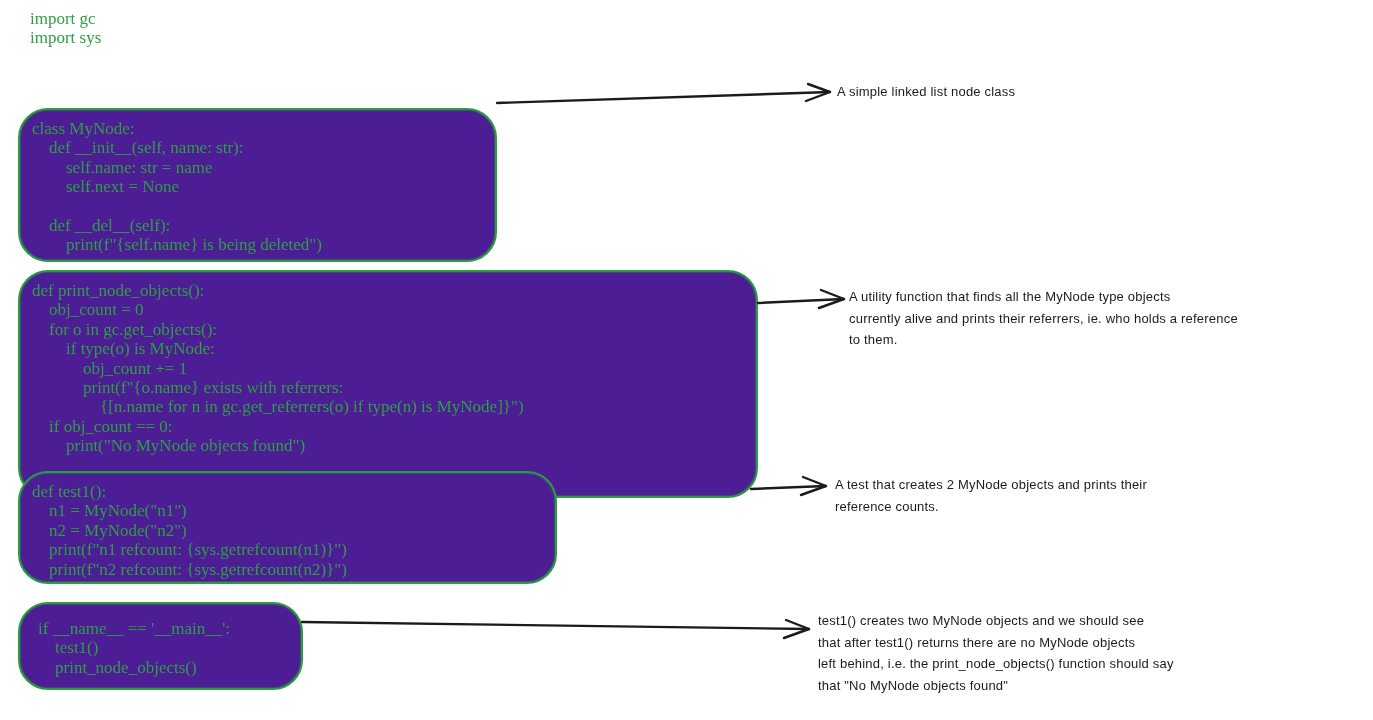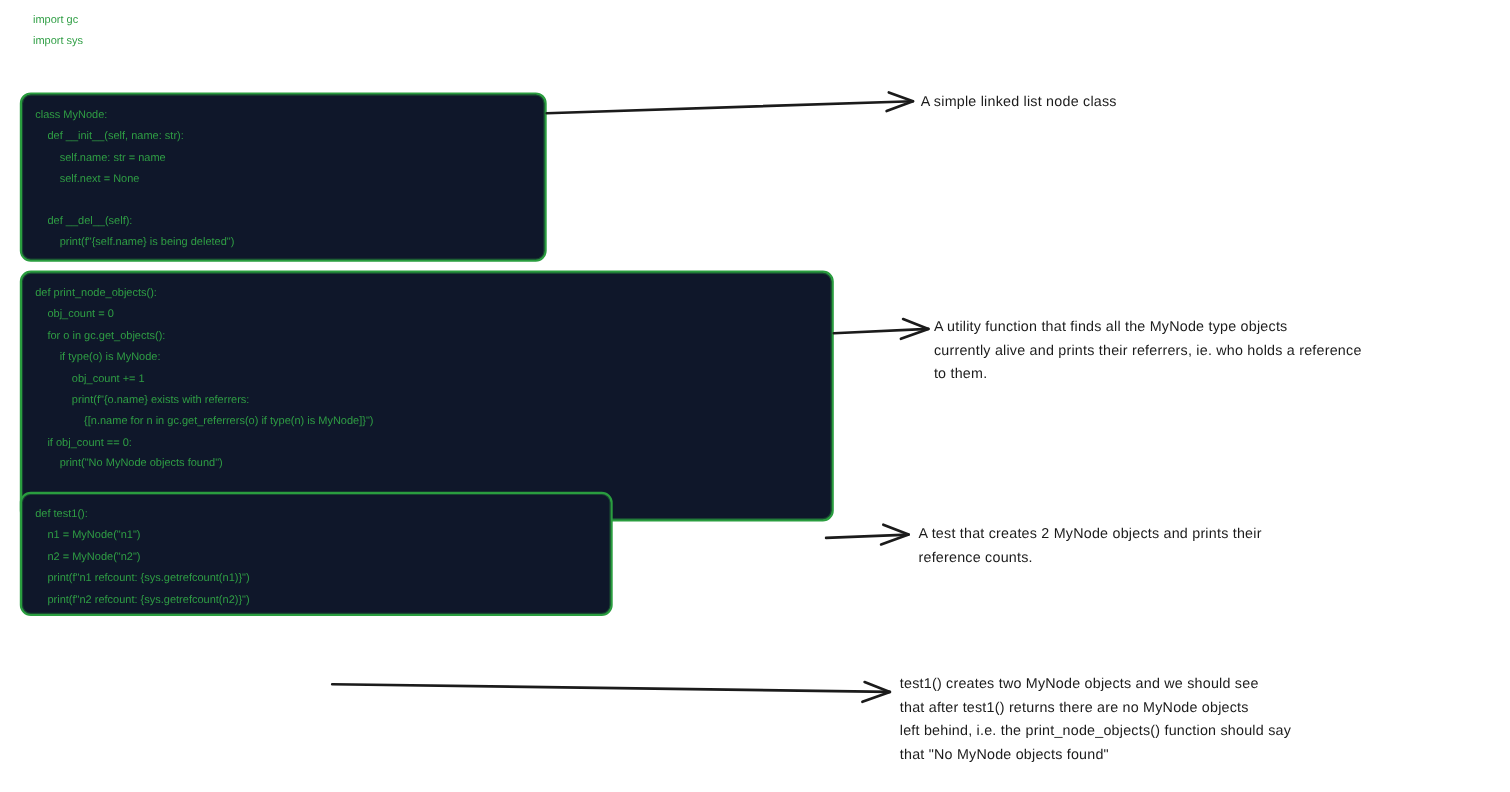--- a/index.html
+++ b/index.html
@@ -10,38 +10,39 @@
   .canvas {
     position: relative;
     width: 1373px;
     height: 720px;
     background: #ffffff;
     overflow: hidden;
     font-family: "Liberation Sans", sans-serif;
   }
   pre.code {
     margin: 0;
-    font-family: Liberation Sans, sans-serif;
-    font-size: 10px;
+    font-family: Liberation Serif, serif;
+    font-size: 17px;
     line-height: 19.4px;
     color: #2f9e44;
     white-space: pre;
   }
   .imports {
     position: absolute;
     left: 30px;
     top: 9px;
   }
   .code-box {
     position: absolute;
-    background: #0f172a;
+    background: #4c1d95;
     border: 2.5px solid #2a9d3f;
-    border-radius: 10px;
+    border-radius: 30px;
     box-sizing: border-box;
     box-shadow: inset 0 0 0 1px rgba(42,157,63,0.35);
+    margin-top: 24px;
   }
   .code-box pre.code {
     padding: 9px 8px 0 12px;
   }
   #box-main pre.code {
     padding: 15px 8px 0 18px;
   }
   .annotation {
     position: absolute;
     color: #1b1b1b;
@@ -95,20 +96,25 @@
   </div>
 
   <div class="code-box" id="box-test1" style="left:18px; top:447px; width:539px; height:113px;">
     <pre class="code">def test1():
     n1 = MyNode("n1")
     n2 = MyNode("n2")
     print(f"n1 refcount: {sys.getrefcount(n1)}")
     print(f"n2 refcount: {sys.getrefcount(n2)}")</pre>
   </div>
 
+  <div class="code-box" id="box-main" style="left:18px; top:578px; width:285px; height:88px;">
+    <pre class="code">if __name__ == '__main__':
+    test1()
+    print_node_objects()</pre>
+  </div>
 
   <div class="annotation" style="left:837px; top:81px; width:320px;">A simple linked list node class</div>
 
   <div class="annotation" style="left:849px; top:286px; width:540px;">A utility function that finds all the MyNode type objects
 currently alive and prints their referrers, ie. who holds a reference
 to them.</div>
 
   <div class="annotation" style="left:835px; top:474px; width:540px;">A test that creates 2 MyNode objects and prints their
 reference counts.</div>
 

